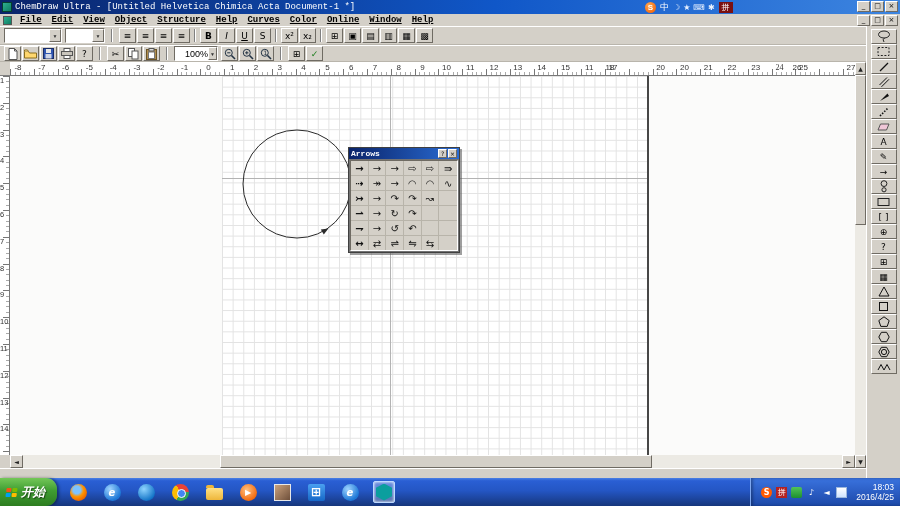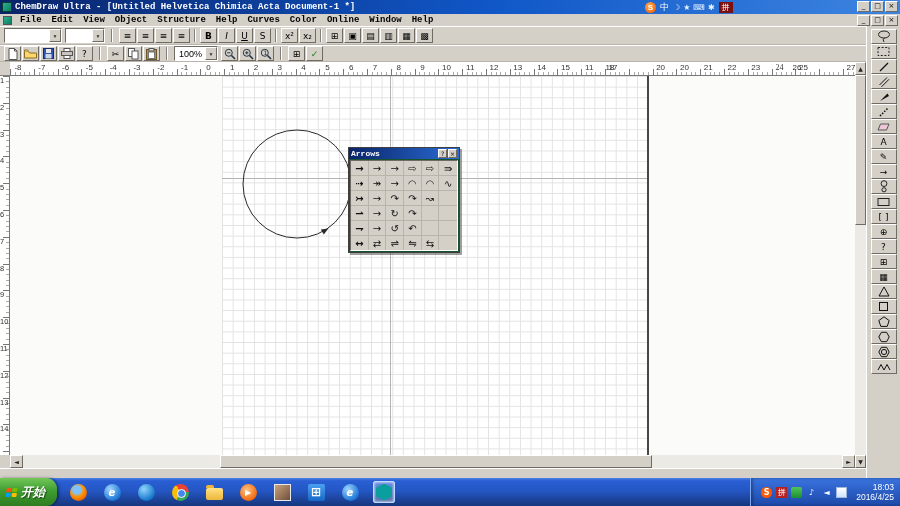--- a/index.html
+++ b/index.html
@@ -4,46 +4,46 @@
 <style>
   *{margin:0;padding:0;box-sizing:border-box;}
   html,body{width:900px;height:506px;overflow:hidden;background:#000;}
   .w{position:relative;width:900px;height:506px;background:#d4d0c8;font-family:"Liberation Sans",sans-serif;font-size:9px;color:#000;}
 
   
   .titlebar{position:absolute;left:0;top:0;width:900px;height:14px;
     background:linear-gradient(90deg,#0a246a 0%,#1057c8 55%,#3d85e0 100%);
     display:flex;align-items:center;color:#fff;}
   .tb-icon{width:10px;height:10px;margin:0 3px 0 2px;background:linear-gradient(135deg,#2fae8f,#0d7d62);border:1px solid #063e2e;flex:0 0 auto;}
-  .tb-title{font-weight:bold;font-size:9px;white-space:nowrap;font-family:"Liberation Mono","DejaVu Sans Mono",monospace;}
+  .tb-title{font-weight:normal;font-size:9px;white-space:nowrap;font-family:"Liberation Mono","DejaVu Sans Mono",monospace;}
   .sogou{position:absolute;left:645px;top:1px;height:12px;display:flex;align-items:center;gap:4px;}
   .sg-logo{width:11px;height:11px;border-radius:50%;background:radial-gradient(circle at 35% 30%,#ffa54d,#f05a00);color:#fff;font-weight:bold;font-size:8px;display:flex;align-items:center;justify-content:center;}
   .sg-item{color:#fff;font-size:9px;}
   .sg-icons{display:flex;gap:3px;}
   .sg-ico{color:#e8f1ff;font-size:8px;font-family:"DejaVu Sans",sans-serif;}
   .sg-mode{background:#7a1010;color:#fff;font-size:8px;padding:0 3px;height:11px;line-height:11px;}
   .winbtns,.mdibtns{position:absolute;right:2px;top:1px;display:flex;gap:1px;}
   .wbtn{width:13px;height:11px;background:#d4d0c8;border:1px solid;border-color:#fff #6f6b63 #6f6b63 #fff;font-size:7px;line-height:9px;text-align:center;color:#000;font-family:"DejaVu Sans",sans-serif;}
 
   
   .menubar{position:absolute;left:0;top:14px;width:900px;height:12px;background:#d4d0c8;display:flex;align-items:center;}
   .mdi-icon{width:9px;height:9px;background:linear-gradient(135deg,#2fae8f,#0d7d62);margin:0 3px;border:1px solid #555;}
-  .menu-items{display:flex;}
+  .menu-items{display:flex;text-decoration:underline;}
   .menu-item{padding:0 5px;font-size:9px;font-weight:bold;font-family:"Liberation Mono","DejaVu Sans Mono",monospace;}
 
   
   .fmtbar,.stdbar{position:absolute;left:0;width:900px;background:#d4d0c8;display:flex;align-items:center;padding-left:4px;gap:3px;border-top:1px solid #fff;border-bottom:1px solid #b9b5ac;}
   .fmtbar{top:26px;height:19px;}
   .stdbar{top:45px;height:17px;}
   .btn-row{display:flex;align-items:center;gap:1px;}
   .tbtn{min-width:17px;height:15px;padding:0 1px;display:flex;align-items:center;justify-content:center;background:#d4d0c8;border:1px solid;border-color:#fff #6f6b63 #6f6b63 #fff;font-size:9px;font-family:"DejaVu Sans",sans-serif;}
   .tsep{width:2px;height:13px;border-left:1px solid #808080;border-right:1px solid #fff;margin:0 3px;}
   .combo{height:15px;background:#fff;border:1px solid;border-color:#6f6b63 #fff #fff #6f6b63;display:inline-flex;align-items:center;}
   .w58{width:58px}.w40{width:40px}.w44{width:44px}
-  .combo-val{flex:1;font-size:9px;padding-left:4px;}
+  .combo-val{flex:1;font-size:9px;padding-left:10px;}
   .combo-arrow{width:12px;height:13px;background:#d4d0c8;border:1px solid;border-color:#fff #6f6b63 #6f6b63 #fff;font-size:5px;display:flex;align-items:center;justify-content:center;color:#333;}
 
   
   .corner{position:absolute;left:0;top:62px;width:10px;height:14px;background:#d4d0c8;border-bottom:1px solid #808080;}
   .rulerH{position:absolute;left:10px;top:62px;width:845px;height:14px;background:#fff;border-bottom:1px solid #777;
     background-image:repeating-linear-gradient(90deg,#777 0 1px,transparent 1px 23.8px),repeating-linear-gradient(90deg,#aaa 0 1px,transparent 1px 4.76px);
     background-size:100% 6px,100% 3px;background-position:left bottom,left bottom;background-repeat:no-repeat;}
   .hnum{position:absolute;top:1px;transform:translateX(-50%);font-size:8px;color:#333;}
   .rulerV{position:absolute;left:0;top:76px;width:10px;height:379px;background:#fff;border-right:1px solid #777;
     background-image:repeating-linear-gradient(180deg,#777 0 1px,transparent 1px 26.8px),repeating-linear-gradient(180deg,#aaa 0 1px,transparent 1px 5.36px);
@@ -71,21 +71,21 @@
   .vscroll .sbtn.down{bottom:0;left:0;}
   .vthumb{position:absolute;left:0;top:13px;width:11px;height:150px;background:#d4d0c8;border:1px solid;border-color:#fff #6f6b63 #6f6b63 #fff;}
   .strip{position:absolute;left:0;top:468px;width:900px;height:10px;background:#d4d0c8;border-top:1px solid #fff;}
 
   
   .palette{position:absolute;left:866px;top:26px;width:34px;height:452px;background:#d4d0c8;border-left:1px solid #fff;padding-top:3px;}
   .tool-list{display:flex;flex-direction:column;align-items:center;}
   .tool-btn{width:26px;height:15px;display:flex;align-items:center;justify-content:center;background:#d4d0c8;border:1px solid;border-color:#fff #6f6b63 #6f6b63 #fff;font-size:9px;font-family:"DejaVu Sans",sans-serif;overflow:hidden;}
 
   
-  .arrows-win{position:absolute;left:348px;top:147px;width:112px;background:#14532d;border:1px solid #404040;box-shadow:2px 2px 0 rgba(80,80,80,.55);}
+  .arrows-win{position:absolute;left:348px;top:147px;width:112px;background:#737373;border:1px solid #404040;box-shadow:2px 2px 0 rgba(80,80,80,.55);}
   .aw-title{height:11px;background:linear-gradient(90deg,#0a246a,#2a6cd4);display:flex;align-items:center;padding:0 2px;}
   .aw-text{color:#fff;font-weight:bold;font-size:8px;flex:1;font-family:"Liberation Mono","DejaVu Sans Mono",monospace;}
   .aw-btn{width:9px;height:9px;background:#d4d0c8;border:1px solid;border-color:#fff #6f6b63 #6f6b63 #fff;font-size:6px;line-height:7px;text-align:center;margin-left:1px;font-family:"DejaVu Sans",sans-serif;}
   .aw-body{border:1px solid;border-color:#6f6b63 #fff #fff #6f6b63;margin:1px;background:#d4d0c8;}
   .arrow-row{display:flex;border-bottom:1px solid #b8b4aa;}
   .arrow-row:last-child{border-bottom:none;}
   .arrow-cell{width:18px;height:14px;display:flex;align-items:center;justify-content:center;font-size:10px;font-family:"DejaVu Sans",sans-serif;border-right:1px solid #b8b4aa;color:#111;}
   .arrow-cell:last-child{border-right:none;}
   .arrow-cell:first-child{font-weight:bold;}
 

